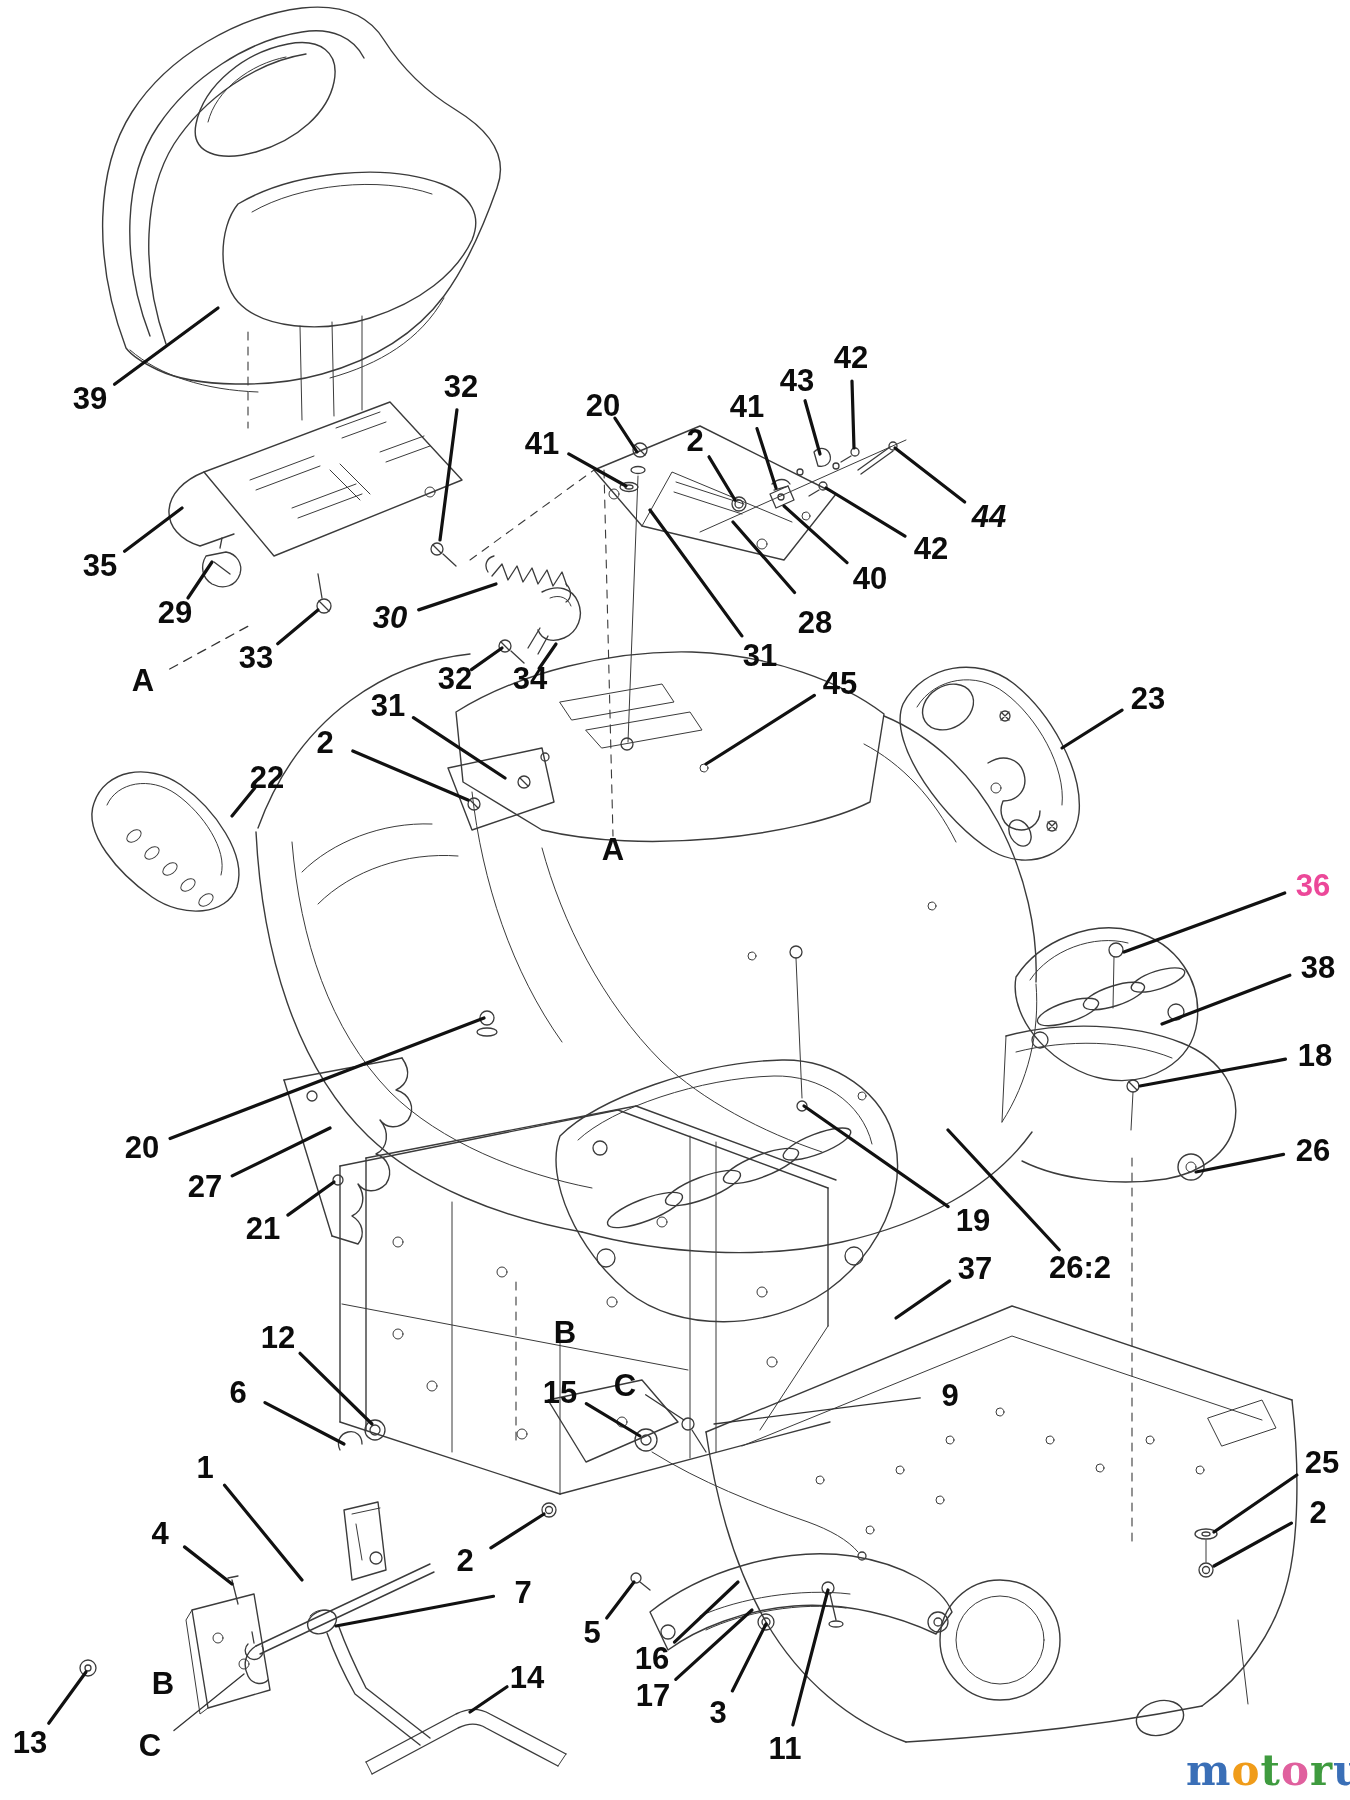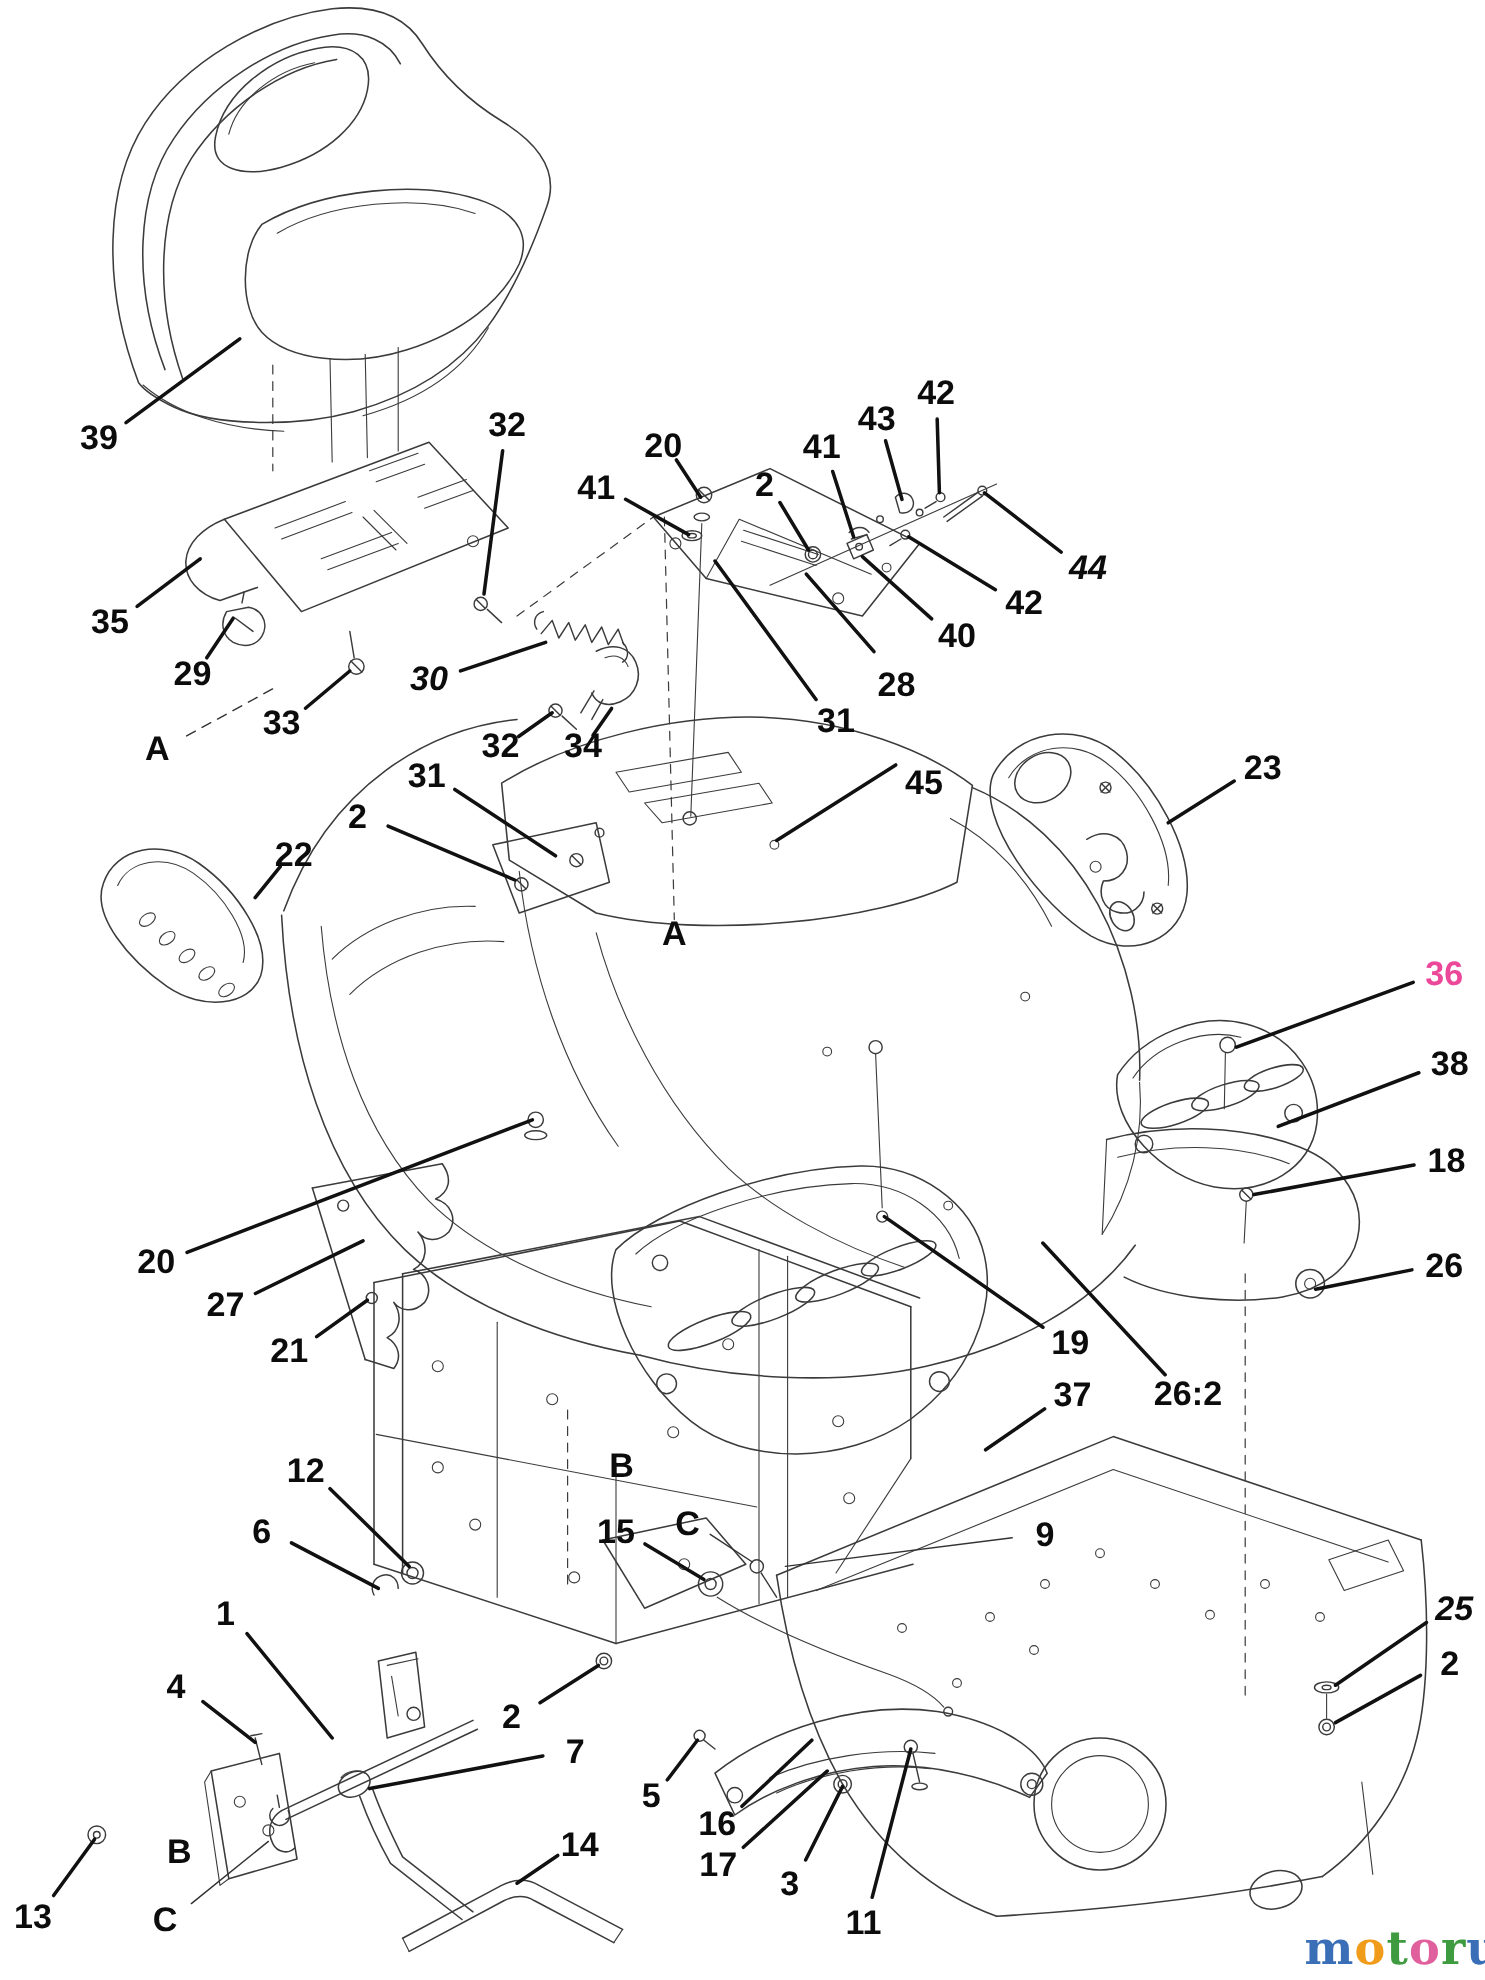--- a/index.html
+++ b/index.html
@@ -387,42 +387,42 @@
       <div class="callout" style="left: 542px; top: 443px; color: rgb(12, 12, 12);">41</div>
       <div class="callout" style="left: 695px; top: 440px; color: rgb(12, 12, 12);">2</div>
       <div class="callout" style="left: 747px; top: 406px; color: rgb(12, 12, 12);">41</div>
       <div class="callout" style="left: 797px; top: 380px; color: rgb(12, 12, 12);">43</div>
       <div class="callout" style="left: 851px; top: 357px; color: rgb(12, 12, 12);">42</div>
       <div class="callout" style="left: 989px; top: 516px; color: rgb(12, 12, 12); font-style: italic;">44</div>
       <div class="callout" style="left: 931px; top: 548px; color: rgb(12, 12, 12);">42</div>
       <div class="callout" style="left: 870px; top: 578px; color: rgb(12, 12, 12);">40</div>
       <div class="callout" style="left: 815px; top: 610px; color: rgb(12, 12, 12); margin-top: 12px;">28</div>
       <div class="callout" style="left: 760px; top: 655px; color: rgb(12, 12, 12);">31</div>
-      <div class="callout" style="left: 840px; top: 683px; color: rgb(12, 12, 12); margin-top: 28px;">45</div>
+      <div class="callout" style="left: 840px; top: 683px; color: rgb(12, 12, 12);">45</div>
       <div class="callout" style="left: 1148px; top: 698px; color: rgb(12, 12, 12);">23</div>
       <div class="callout" style="left: 1313px; top: 885px; color: #ec4899;">36</div>
       <div class="callout" style="left: 1318px; top: 967px; color: rgb(12, 12, 12);">38</div>
       <div class="callout" style="left: 1315px; top: 1055px; color: rgb(12, 12, 12);">18</div>
       <div class="callout" style="left: 1313px; top: 1150px; color: rgb(12, 12, 12);">26</div>
       <div class="callout" style="left: 142px; top: 1147px; color: rgb(12, 12, 12);">20</div>
       <div class="callout" style="left: 205px; top: 1186px; color: rgb(12, 12, 12);">27</div>
       <div class="callout" style="left: 263px; top: 1228px; color: rgb(12, 12, 12);">21</div>
       <div class="callout" style="left: 973px; top: 1220px; color: rgb(12, 12, 12);">19</div>
       <div class="callout" style="left: 1080px; top: 1267px; color: rgb(12, 12, 12);">26:2</div>
       <div class="callout" style="left: 975px; top: 1268px; color: rgb(12, 12, 12);">37</div>
       <div class="callout" style="left: 565px; top: 1332px; color: rgb(12, 12, 12);">B</div>
       <div class="callout" style="left: 278px; top: 1337px; color: rgb(12, 12, 12);">12</div>
       <div class="callout" style="left: 238px; top: 1392px; color: rgb(12, 12, 12);">6</div>
       <div class="callout" style="left: 560px; top: 1392px; color: rgb(12, 12, 12);">15</div>
       <div class="callout" style="left: 625px; top: 1385px; color: rgb(12, 12, 12);">C</div>
       <div class="callout" style="left: 950px; top: 1395px; color: rgb(12, 12, 12);">9</div>
       <div class="callout" style="left: 205px; top: 1467px; color: rgb(12, 12, 12);">1</div>
       <div class="callout" style="left: 160px; top: 1533px; color: rgb(12, 12, 12);">4</div>
       <div class="callout" style="left: 465px; top: 1560px; color: rgb(12, 12, 12);">2</div>
-      <div class="callout" style="left: 1322px; top: 1462px; color: rgb(12, 12, 12); font-style: italic;">25</div>
+      <div class="callout" style="left: 1322px; top: 1462px; color: rgb(12, 12, 12);">25</div>
       <div class="callout" style="left: 1318px; top: 1512px; color: rgb(12, 12, 12);">2</div>
       <div class="callout" style="left: 523px; top: 1592px; color: rgb(12, 12, 12);">7</div>
       <div class="callout" style="left: 592px; top: 1632px; color: rgb(12, 12, 12);">5</div>
       <div class="callout" style="left: 652px; top: 1658px; color: rgb(12, 12, 12);">16</div>
       <div class="callout" style="left: 653px; top: 1695px; color: rgb(12, 12, 12);">17</div>
       <div class="callout" style="left: 527px; top: 1677px; color: rgb(12, 12, 12);">14</div>
       <div class="callout" style="left: 718px; top: 1712px; color: rgb(12, 12, 12);">3</div>
       <div class="callout" style="left: 785px; top: 1748px; color: rgb(12, 12, 12);">11</div>
       <div class="callout" style="left: 163px; top: 1683px; color: rgb(12, 12, 12);">B</div>
       <div class="callout" style="left: 150px; top: 1745px; color: rgb(12, 12, 12);">C</div>

